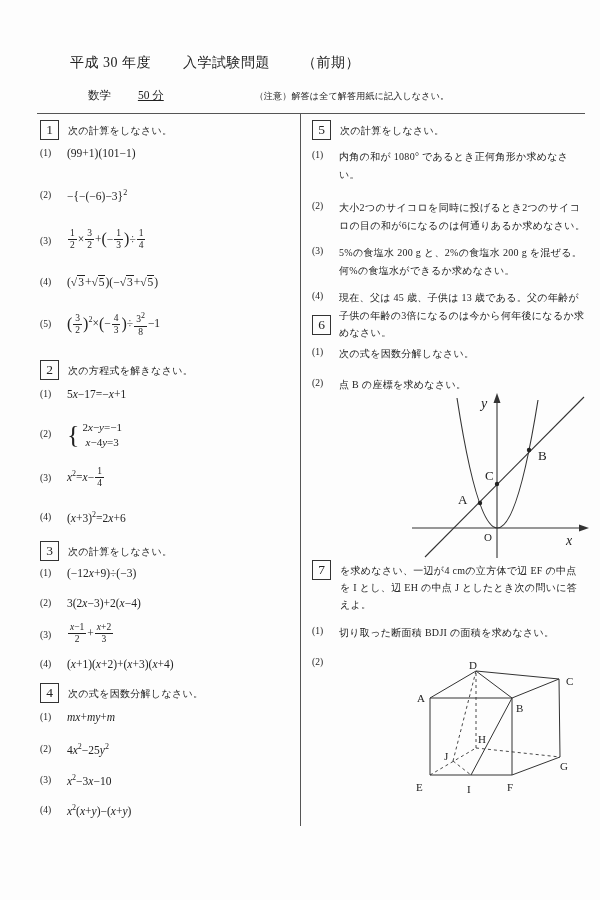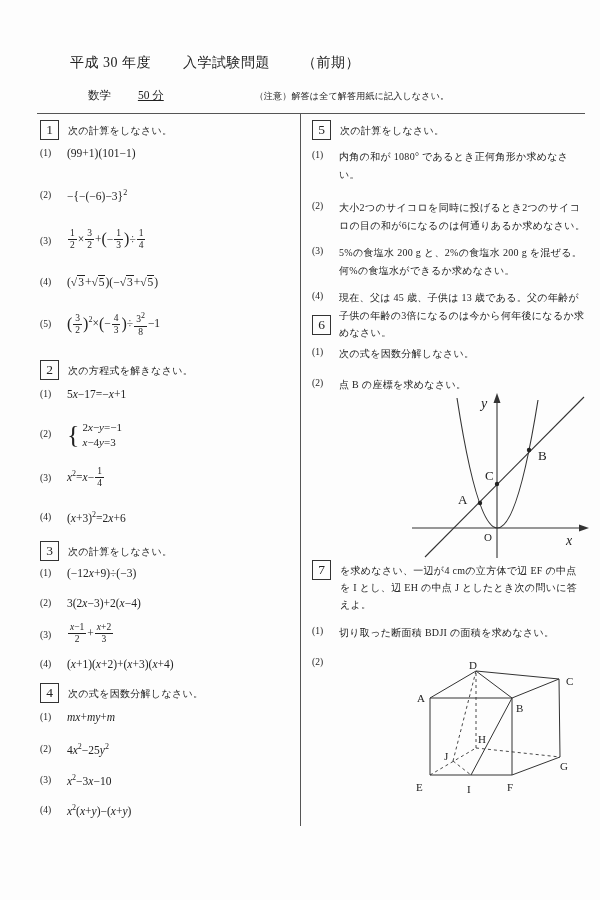--- a/index.html
+++ b/index.html
@@ -27,21 +27,21 @@
 
   .iformula i, .prompt i{font-style:italic;}
   sup{font-size:8px;}
   .fr{display:inline-block;vertical-align:middle;text-align:center;font-size:9.5px;line-height:1.2;margin:0 1px;}
   .fr b{display:block;font-weight:normal;padding:0 2px;}
   .fr b:first-child{border-bottom:1px solid #222;}
   .rt b{font-weight:normal;border-top:1px solid #222;padding:0 1px;}
   .bp{font-size:16px;font-weight:300;vertical-align:middle;}
   .sys{display:inline-flex;align-items:center;}
   .sys .br{font-size:26px;font-weight:300;margin-right:3px;line-height:1;}
-  .sys .eqs{display:inline-flex;flex-direction:column;gap:1px;font-size:11px;}
+  .sys .eqs{display:inline-flex;flex-direction:column;gap:1px;font-size:11px;align-items:center;}
 
   .fig{position:absolute;}
   .fig text{font-family:"Liberation Serif","DejaVu Serif",serif;fill:#222;}
   .fig .it{font-style:italic;}
 </style>
 </head>
 <body>
 
 <div class="page">
 

